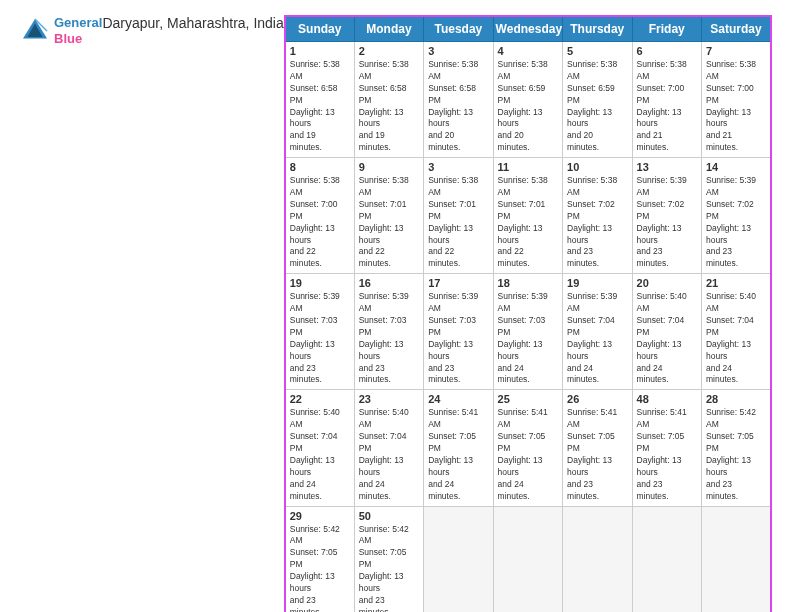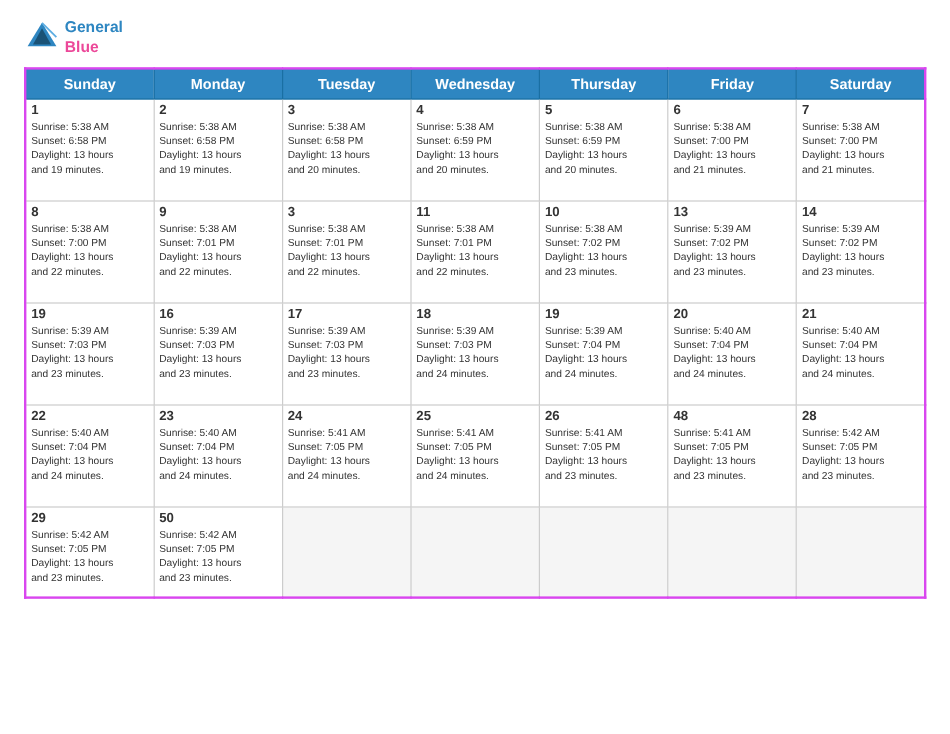--- a/index.html
+++ b/index.html
@@ -8,21 +8,20 @@
       height: 612px;
       font-family: Arial, sans-serif;
       background: #fff;
       overflow: hidden;
     }
     .page {
       width: 792px;
       height: 504px;
       padding: 15px 20px;
       display: flex;
-      flex-direction: column;
     }
     .header {
       display: flex;
       justify-content: space-between;
       align-items: flex-start;
       margin-bottom: 10px;
     }
     .logo {
       display: flex;
       align-items: center;
@@ -106,20 +105,21 @@
         <polygon points="20,4 36,30 4,30" fill="#2e86c1"></polygon>
         <polygon points="20,10 30,28 10,28" fill="#1a5276"></polygon>
         <line x1="20" y1="4" x2="36" y2="20" stroke="#5dade2" stroke-width="2"></line>
       </svg>
       <div class="logo-text">
         <div><span>General</span></div>
         <div style="color:#ec4899">Blue</div>
       </div>
     </div>
     <div class="title-block">
+      <div class="location">Daryapur, Maharashtra, India</div>
     </div>
   </div>
 
   <table class="calendar">
     <thead>
       <tr>
         <th>Sunday</th>
         <th>Monday</th>
         <th>Tuesday</th>
         <th>Wednesday</th>

